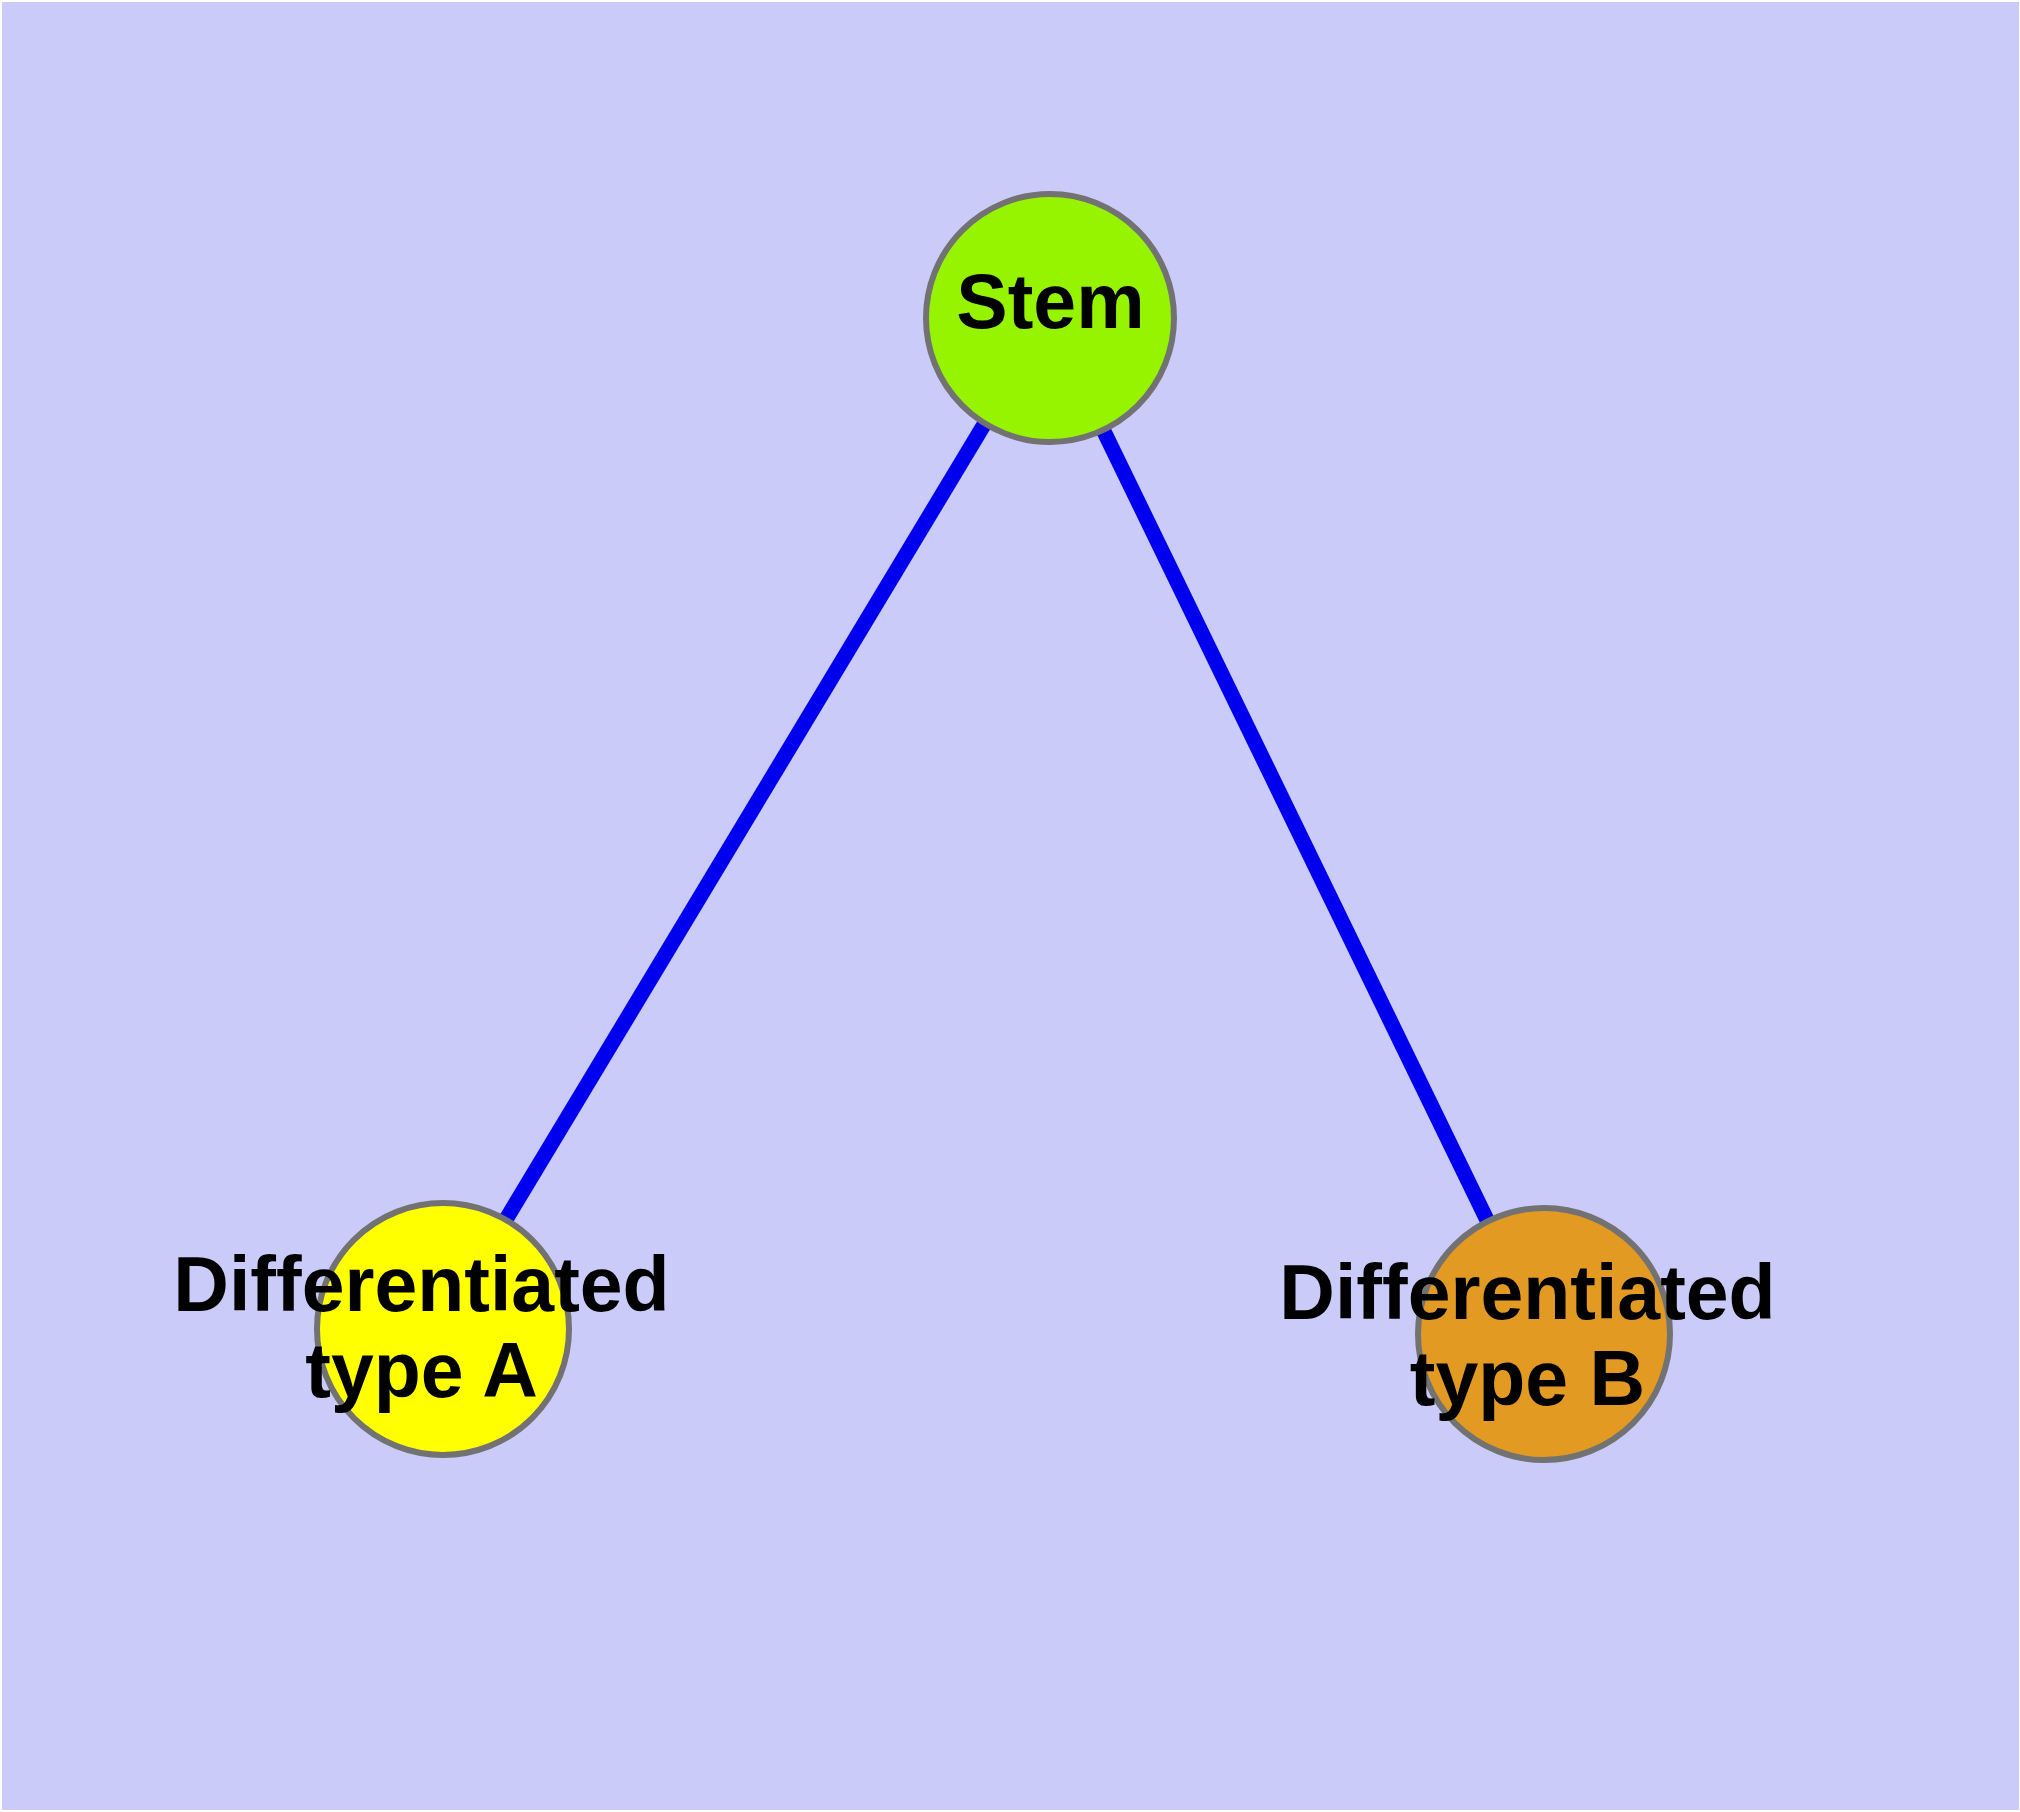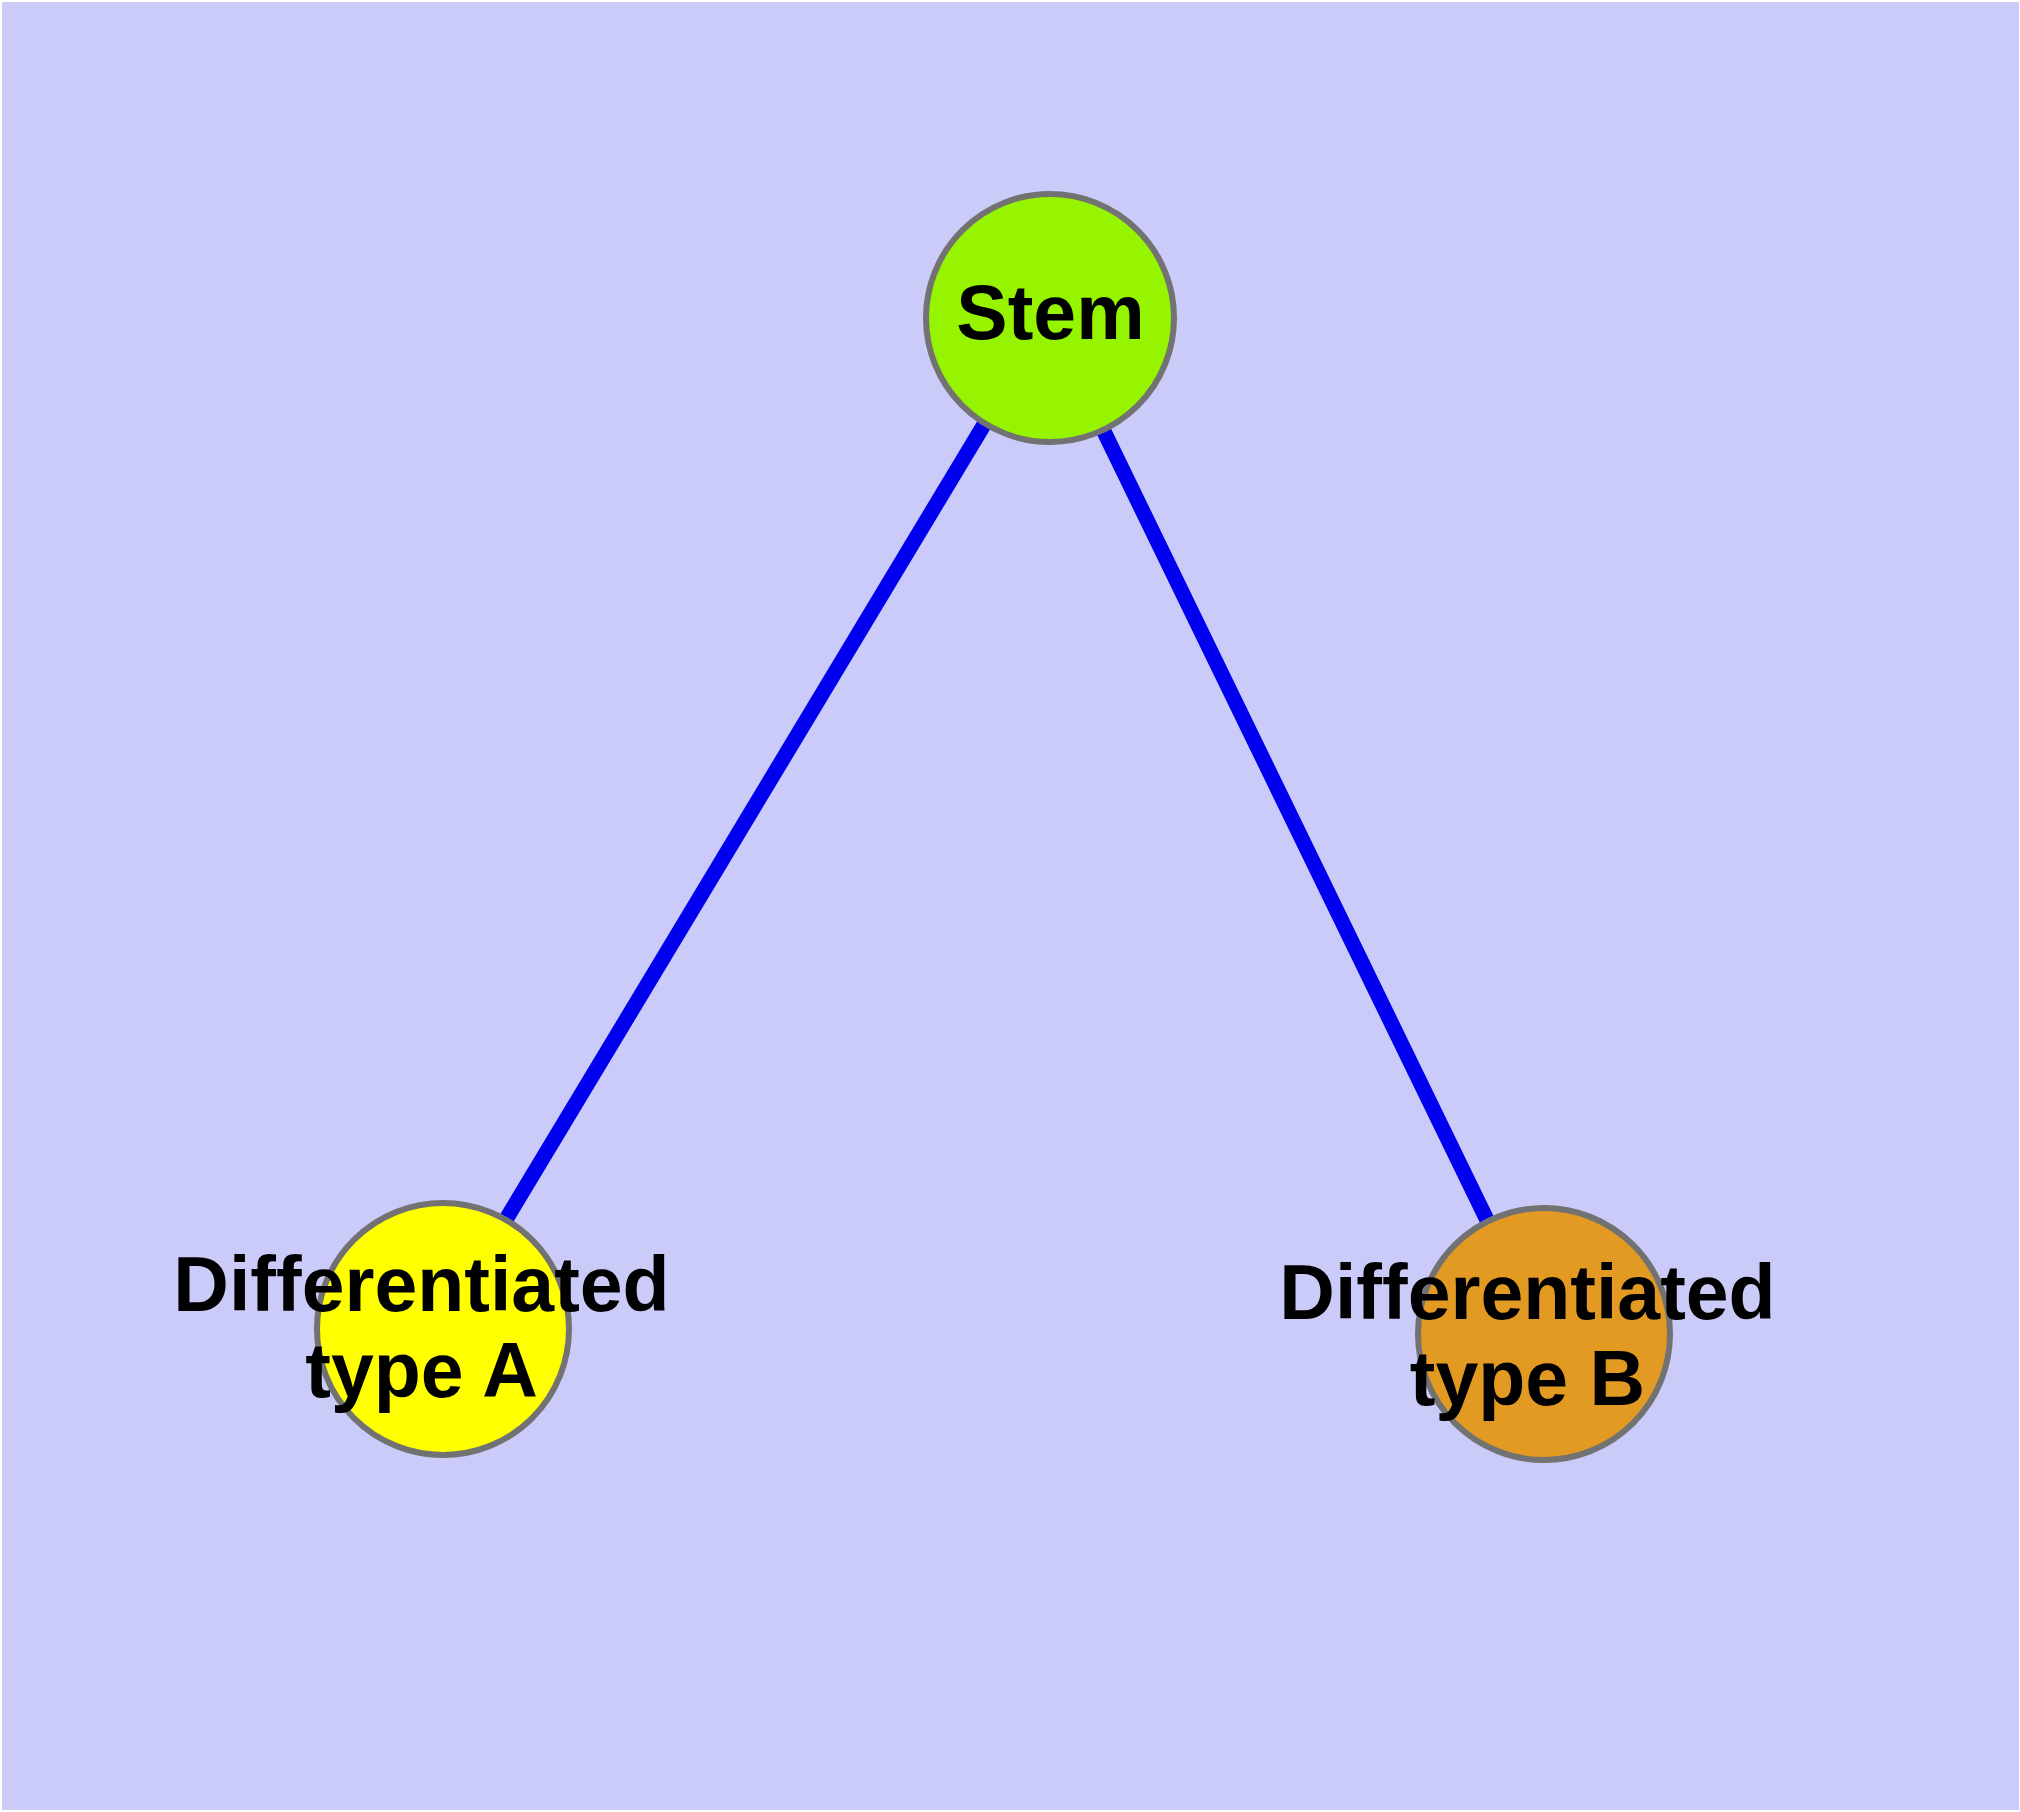--- a/index.html
+++ b/index.html
@@ -56,21 +56,21 @@
     font-weight: bold;
     font-size: 77px;
     line-height: 86px;
     color: #000000;
     white-space: pre-line;
     z-index: 3;
     pointer-events: none;
   }
   .label-stem {
     left: 667px;   
-    top: 267px;
+    top: 256px;
   }
   .label-diff-a {
     left: 38px;    
     top: 1239px;
   }
   .label-diff-b {
     left: 1144px;  
     top: 1247px;
   }
 </style>

